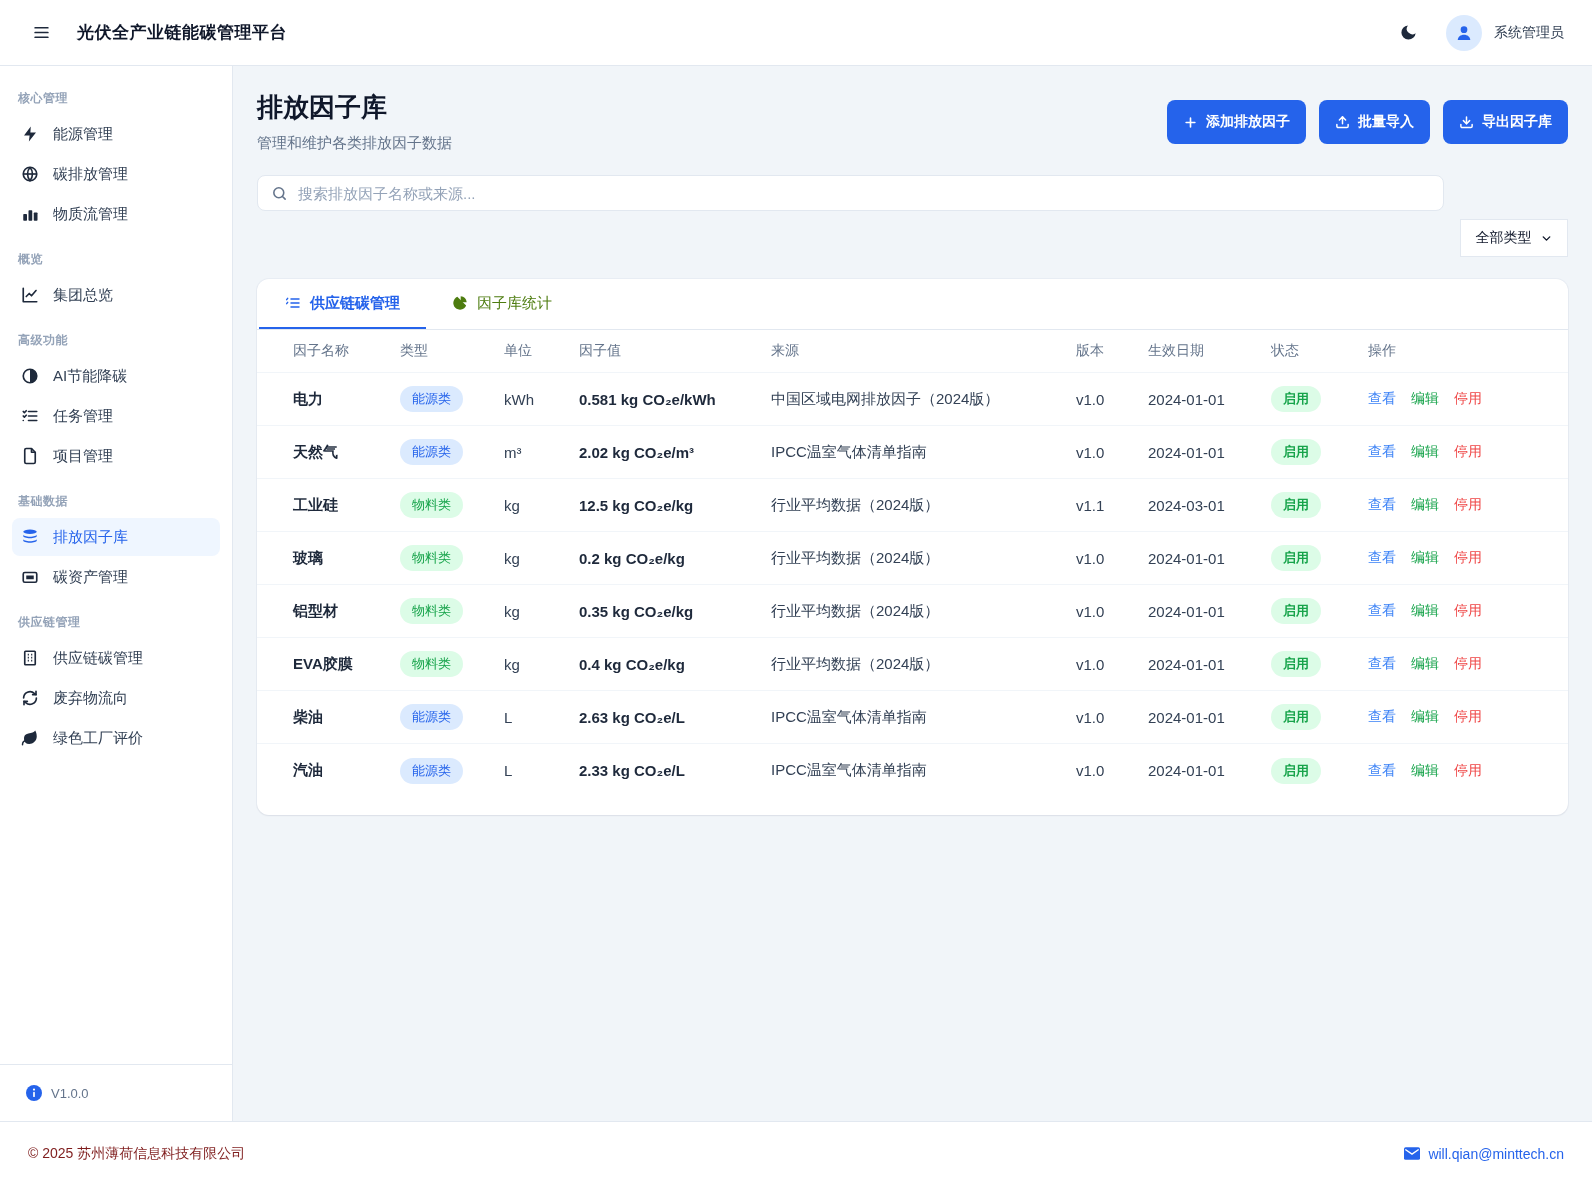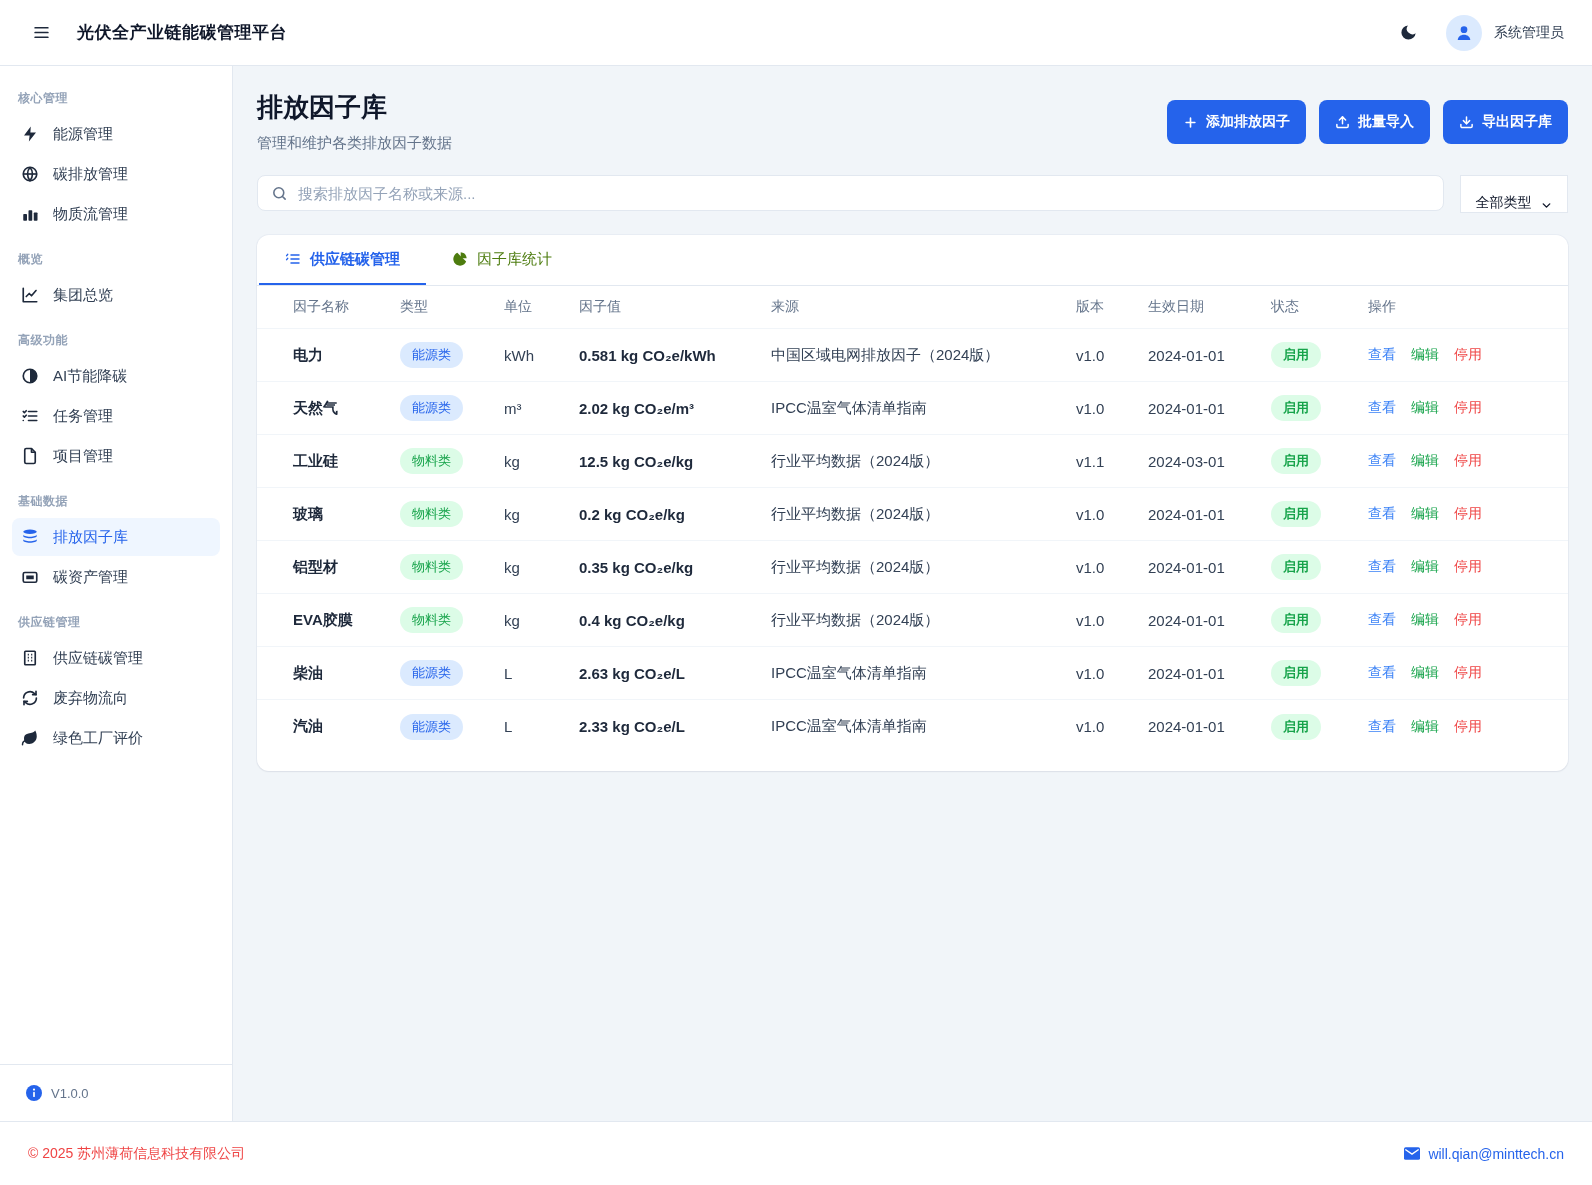--- a/index.html
+++ b/index.html
@@ -81,22 +81,22 @@
     display: flex; align-items: center; padding: 16px 13px; gap: 10px;
   }
   .search-box input {
     border: none; outline: none; flex: 1; font-size: 15px; font-family: inherit;
     color: #1e293b; background: transparent;
   }
   .search-box input::placeholder { color: #94a3b8; }
   .type-select {
     width: 108px; height: 38px; background: #ffffff;
     border: 1px solid #e2e8f0; border-radius: 0;
-    display: flex; align-items: flex-end; justify-content: center; gap: 8px;
-    font-size: 14px; color: #0f172a; cursor: pointer;
+    display: flex; align-items: center; justify-content: center; gap: 8px;
+    font-size: 14px; color: #0f172a; cursor: pointer; margin-top: 44px;
   }
 
   
   .card {
     margin-top: 22px; background: #ffffff; border-radius: 12px;
     box-shadow: 0 1px 2px rgba(15,23,42,.06), 0 0 0 1px rgba(226,232,240,.6);
     padding-bottom: 18px;
   }
   .tab-bar { display: flex; border-bottom: 1px solid #e2e8f0; padding: 0 2px; }
   .tab {
@@ -134,21 +134,21 @@
   .link-edit { color: #16a34a; cursor: pointer; }
   .link-disable { color: #ef4444; cursor: pointer; }
 
   
   .footer {
     height: 64px; flex: 0 0 64px; background: #ffffff;
     border-top: 1px solid #e2e8f0;
     display: flex; align-items: center; justify-content: space-between;
     padding: 0 28px;
   }
-  .footer-copy { font-size: 14px; color: #ef4444; }
+  .footer-copy { font-size: 14px; color: #7f1d1d; }
   .footer-mail { display: flex; align-items: center; gap: 8px; font-size: 14px; color: #2563eb; cursor: pointer; }
 </style>
 </head>
 <body>
 
 <header class="topbar">
   <button class="hamburger-btn">
     <span>
       <svg width="19" height="19" viewBox="0 0 24 24" fill="none" stroke="currentColor" stroke-width="2.2" stroke-linecap="round">
           <path d="M4 6h16M4 12h16M4 18h16"></path>

